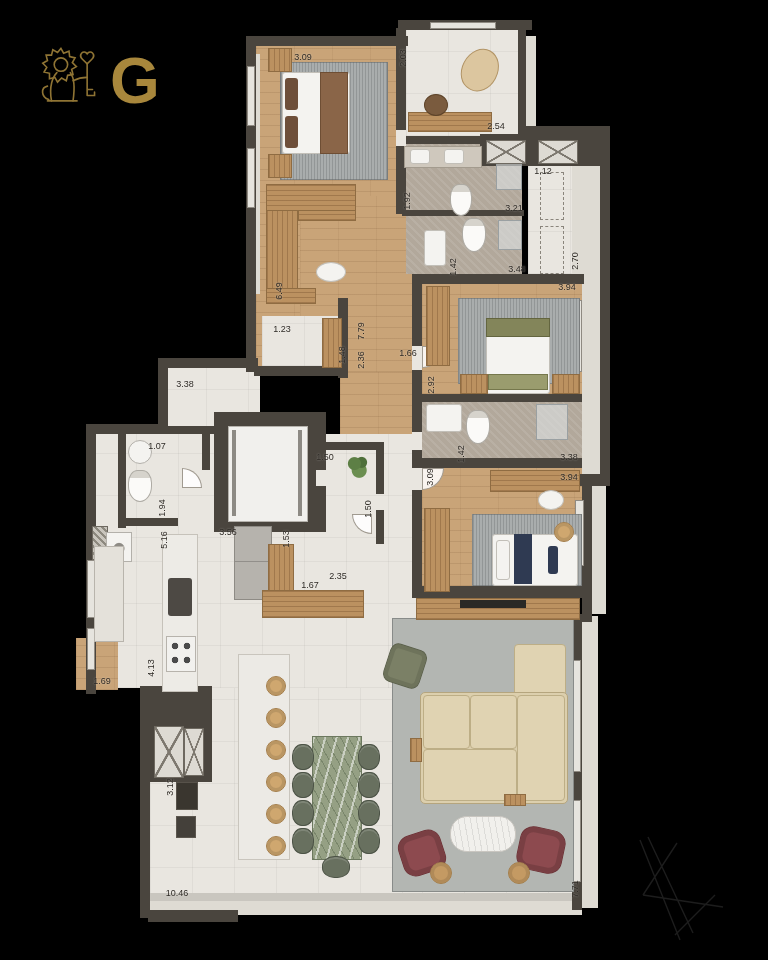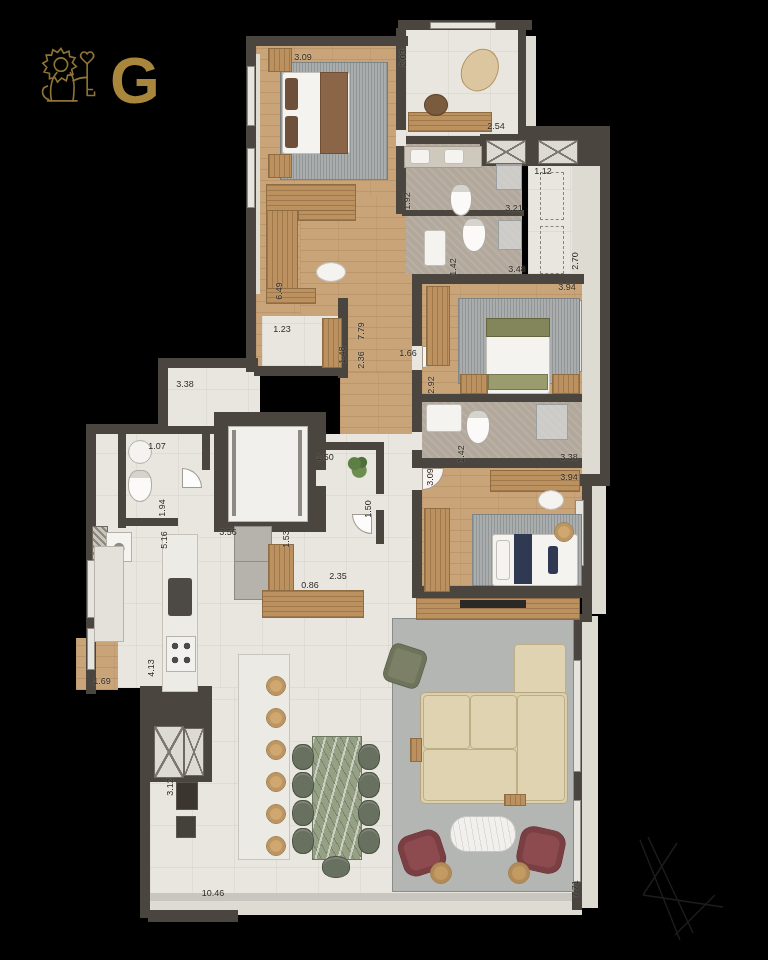--- a/index.html
+++ b/index.html
@@ -276,23 +276,23 @@
     <span class="dim" style="left: 408px; top: 353px; text-align: right;">1.66</span>
     <span class="dim" style="left: 185px; top: 384px;">3.38</span>
     <span class="dim" style="left: 157px; top: 446px;">1.07</span>
     <span class="dim v" style="left: 162px; top: 508px;">1.94</span>
     <span class="dim v" style="left: 164px; top: 540px;">5.16</span>
     <span class="dim" style="left: 228px; top: 532px;">3.56</span>
     <span class="dim v" style="left: 286px; top: 539px;">1.53</span>
     <span class="dim" style="left: 325px; top: 457px;">1.50</span>
     <span class="dim v" style="left: 368px; top: 509px;">1.50</span>
     <span class="dim" style="left: 338px; top: 528px; margin-top: 48px;">2.35</span>
-    <span class="dim" style="left: 310px; top: 585px;">0.86</span>
+    <span class="dim" style="left: 310px; top: 585px;">1.67</span>
     <span class="dim v" style="left: 151px; top: 668px;">4.13</span>
     <span class="dim" style="left: 102px; top: 681px;">1.69</span>
     <span class="dim v" style="left: 170px; top: 787px;">3.12</span>
-    <span class="dim" style="left: 177px; top: 893px; margin-left: 36px;">10.46</span>
+    <span class="dim" style="left: 177px; top: 893px;">10.46</span>
     <span class="dim v" style="left: 575px; top: 889px;">7.71</span>
     <span class="dim v" style="left: 461px; top: 454px;">1.42</span>
     <span class="dim v" style="left: 430px; top: 477px;">3.09</span>
     <span class="dim" style="left: 569px; top: 457px;">3.38</span>
     <span class="dim" style="left: 569px; top: 477px;">3.94</span>
   </div>
 
 </body></html>

